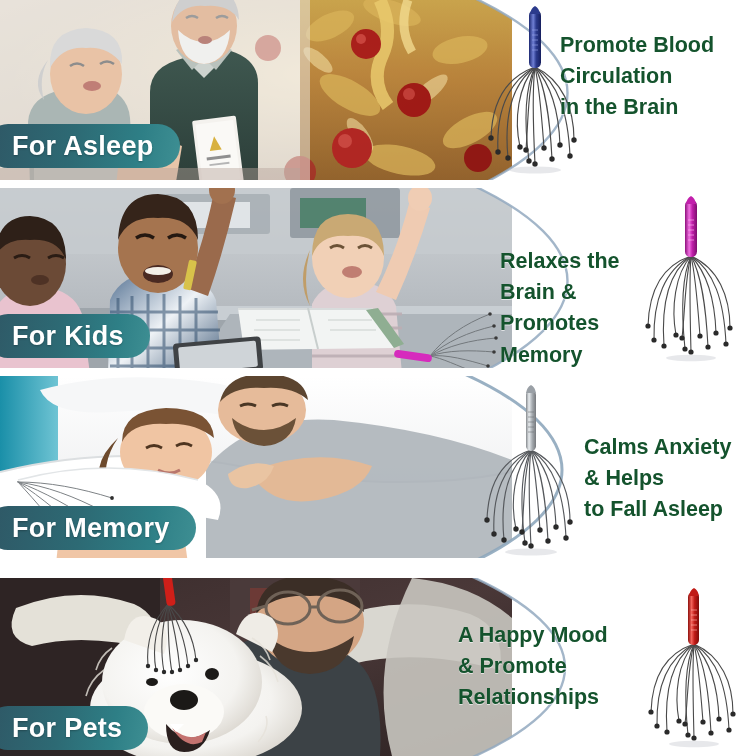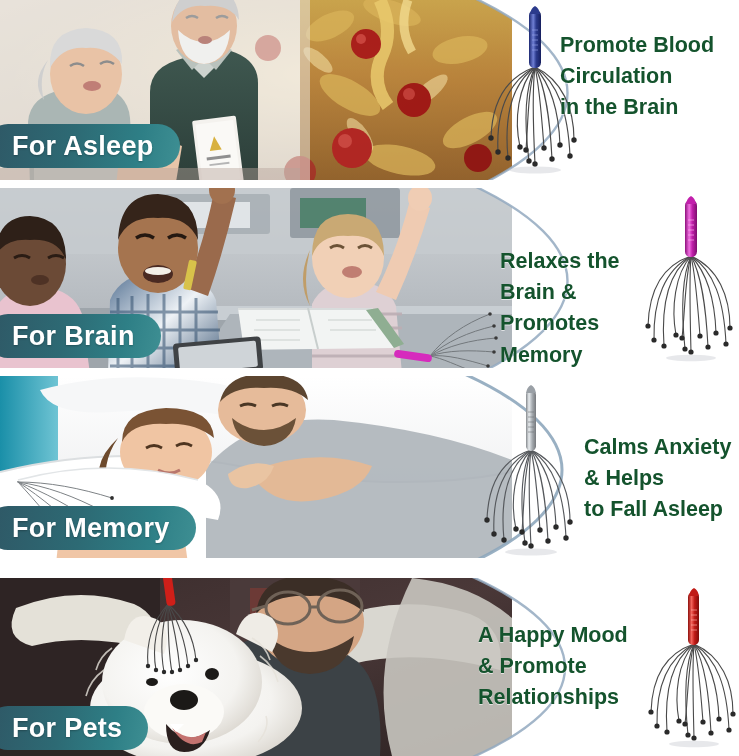--- a/index.html
+++ b/index.html
@@ -346,21 +346,21 @@
           <circle cx="112" cy="26" r="1.8"></circle>
         <circle cx="114" cy="38" r="1.8"></circle>
           <circle cx="112" cy="52" r="1.8"></circle>
         <circle cx="106" cy="66" r="1.8"></circle>
           <circle cx="92" cy="72" r="1.8"></circle>
       </g>
       <rect x="12" y="52" width="38" height="8" rx="4" fill="#d62bbd" transform="rotate(8 31 56)"></rect>
     </svg>
 
     <div class="badge" style="bottom:16px;">
-      <span>For Brain</span>
+      <span>For Kids</span>
     </div>
 
     <div class="device" style="left:645px; top:6px; width:92px; height:172px;">
       <svg viewBox="0 0 92 172">
         <defs>
           <linearGradient id="h2" x1="0" y1="0" x2="1" y2="0">
             <stop offset="0" stop-color="#8d0f7c"></stop>
               <stop offset="0.35" stop-color="#f06fe0"></stop>
             <stop offset="0.6" stop-color="#c21fac"></stop>
               <stop offset="1" stop-color="#7d0d6e"></stop>
@@ -696,18 +696,18 @@
           <line x1="43" y1="24" x2="49" y2="24"></line>
             <line x1="43" y1="29" x2="49" y2="29"></line>
           <line x1="43" y1="34" x2="49" y2="34"></line>
             <line x1="43" y1="39" x2="49" y2="39"></line>
           <line x1="43" y1="44" x2="49" y2="44"></line>
         </g>
         <ellipse cx="46" cy="158" rx="25" ry="3.2" fill="#b9bec6" opacity="0.35"></ellipse>
       </svg>
     </div>
 
-    <div class="benefit" style="left:478px; top:42px; width:182px;">A Happy Mood
+    <div class="benefit" style="left:458px; top:42px; width:182px;">A Happy Mood
 &amp; Promote
 Relationships</div>
   </section>
 
 </div>
 
 </body></html>

